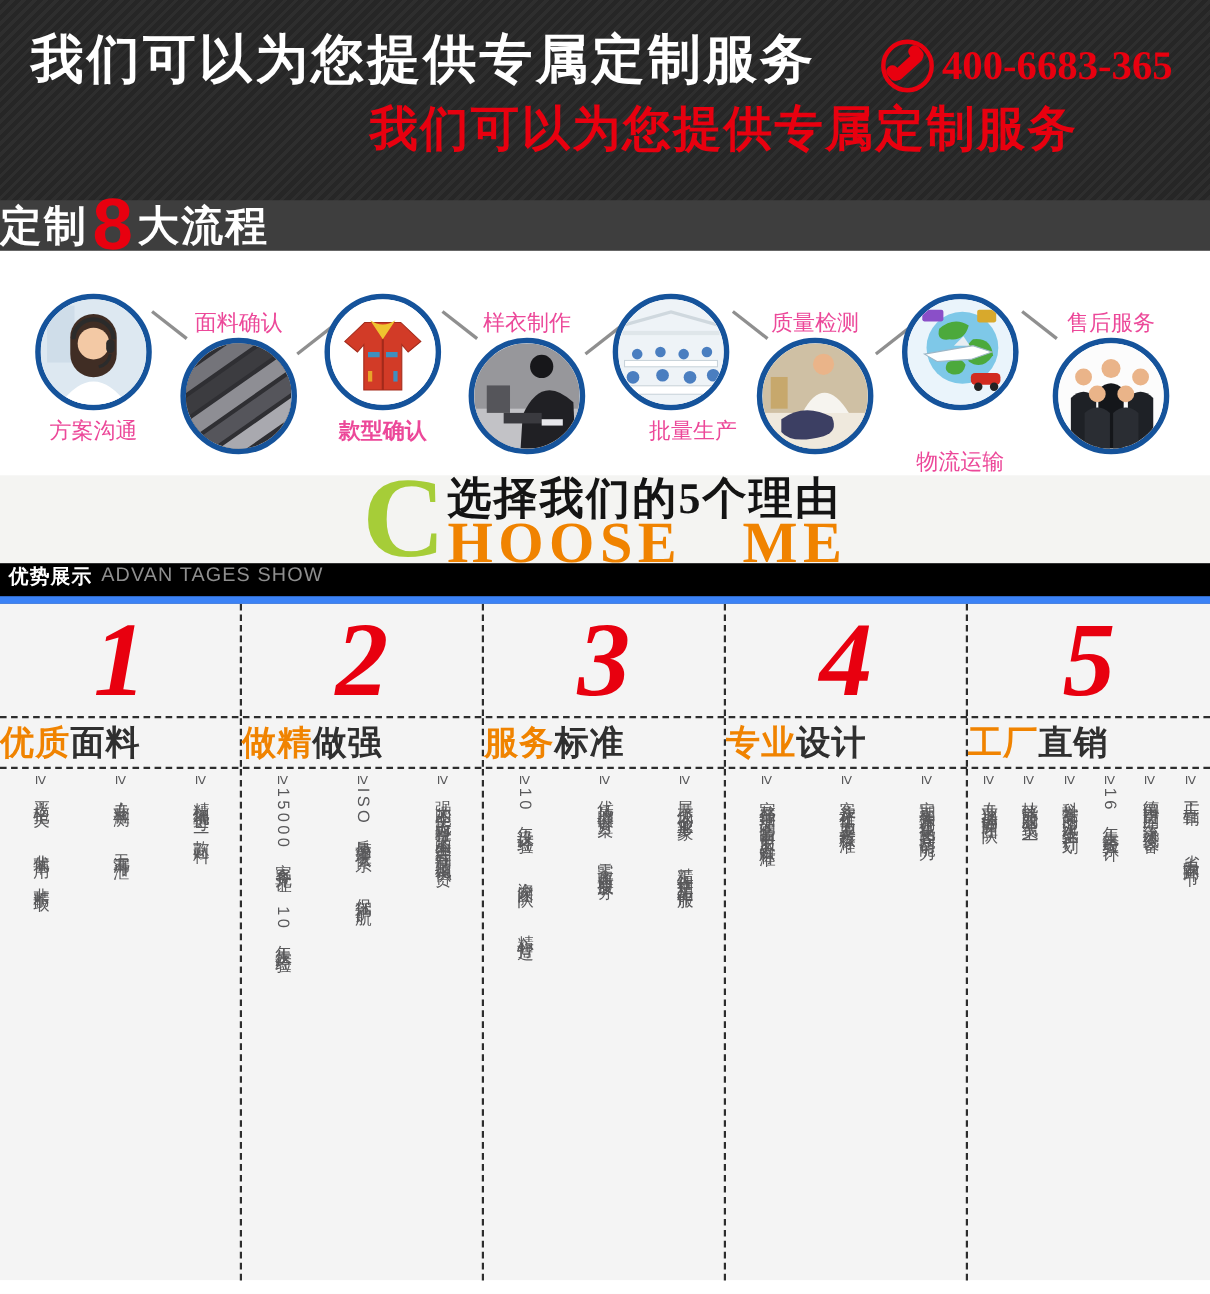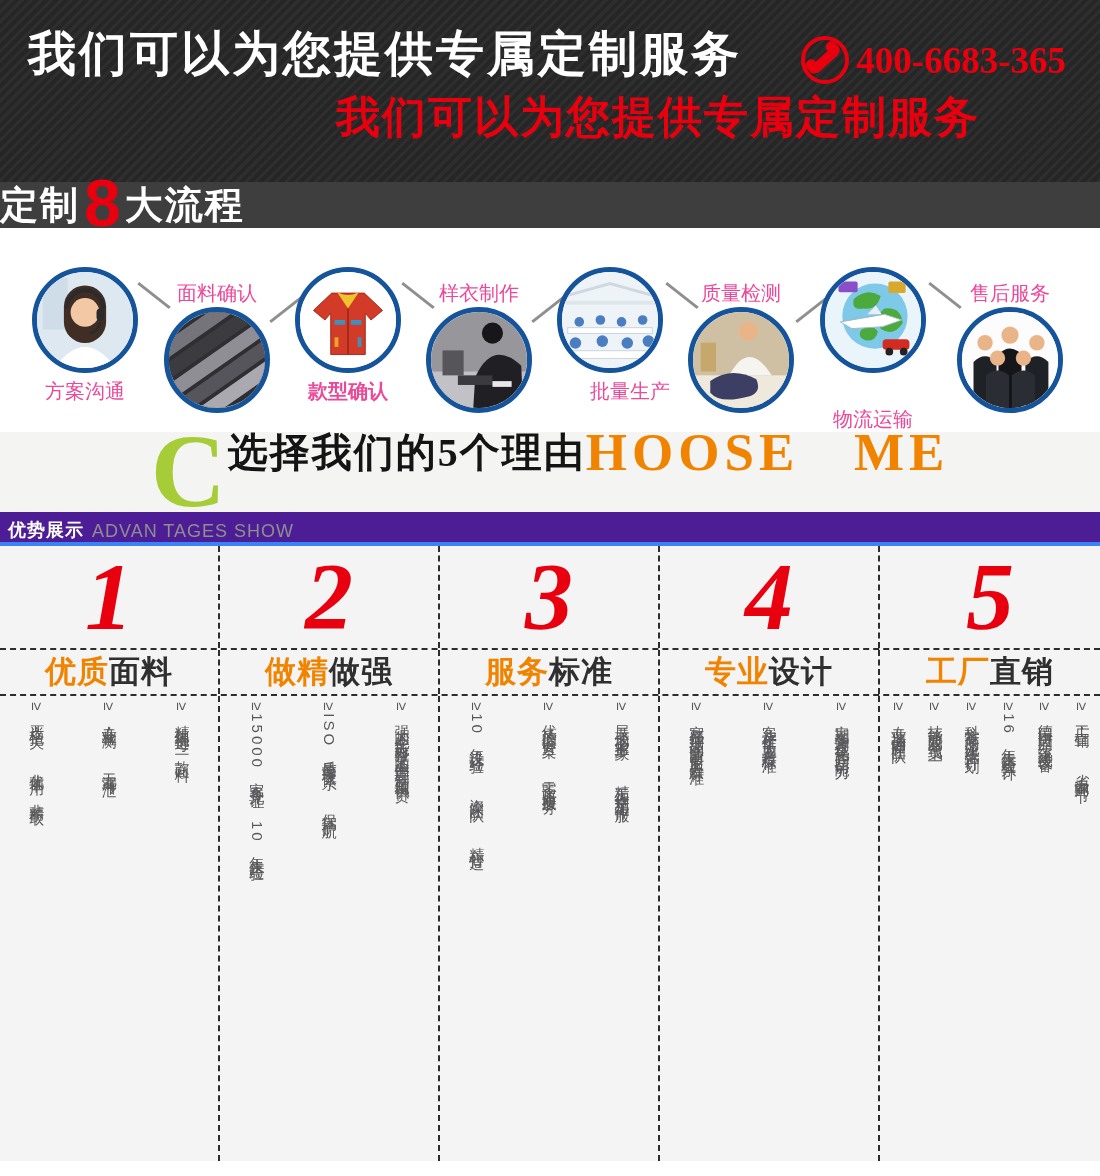--- a/index.html
+++ b/index.html
@@ -30,43 +30,43 @@
   .circle svg{display:block;width:96px;height:96px;}
   .step-label{position:absolute;width:120px;text-align:center;font-size:20px;color:#ec4899;white-space:nowrap;}
   .connector{position:absolute;width:40px;height:0;border-top:3px solid #8f8f8f;}
   .conn-down{transform:rotate(38deg);}
   .conn-up{transform:rotate(-38deg);}
 
   
   .choose{height:80px;background:#f4f4f2;display:flex;justify-content:center;align-items:flex-start;overflow:visible;}
   .choose-c{font-family:"Liberation Serif", serif;font-weight:bold;font-size:104px;line-height:78px;
     color:#a6cd38;margin-right:2px;}
-  .choose-right{display:flex;flex-direction:row;}
+  .choose-right{display:flex;flex-direction:column;}
   .choose-cn{font-family:"Liberation Serif", serif;font-weight:bold;font-size:40px;line-height:42px;
     color:#141414;letter-spacing:2px;}
   .choose-en{font-family:"Liberation Serif", serif;font-weight:bold;font-size:53px;line-height:40px;
     color:#f08300;letter-spacing:5px;white-space:pre;}
 
   
-  .adv-bar{height:30px;background:#4c1d95;border-bottom:4px solid #3b82f6;
-    display:flex;align-items:flex-end;padding-left:8px;box-sizing:content-box;}
+  .adv-bar{height:30px;background:#000000;border-bottom:7px solid #3b82f6;
+    display:flex;align-items:flex-start;padding-left:8px;box-sizing:content-box;}
   .adv-cn{color:#ffffff;font-size:18px;font-weight:bold;letter-spacing:1px;}
   .adv-en{color:#8f8f8f;font-size:18px;margin-left:8px;letter-spacing:1px;}
 
   
   .grid{background:#f4f4f4;}
   .grid-row{display:flex;width:1100px;}
   .cell{width:220px;box-sizing:border-box;}
   .cell:not(:last-child){border-right:2px dashed #2d2d2d;}
   .row-numbers{height:102px;}
   .row-numbers .cell{display:flex;align-items:center;justify-content:center;}
   .big-number{font-family:"Liberation Serif", serif;font-style:italic;font-weight:bold;
     font-size:96px;color:#e8000f;line-height:96px;}
   .row-headers{height:44px;border-top:2px dashed #2d2d2d;border-bottom:2px dashed #2d2d2d;}
-  .row-headers .cell{display:flex;align-items:center;justify-content:center;font-size:31px;font-weight:bold;letter-spacing:1px;}
+  .row-headers .cell{display:flex;align-items:center;font-size:31px;font-weight:bold;letter-spacing:1px;}
   .hdr-strong{color:#f08300;}
   .hdr-rest{color:#2f2f2f;}
   .row-content{height:465px;}
   .row-content .cell{display:flex;flex-direction:row;justify-content:space-around;
     align-items:flex-start;padding-top:6px;}
   .strip{writing-mode:vertical-rl;text-orientation:mixed;font-size:15px;color:#58585a;
     letter-spacing:3px;line-height:1.65;max-height:455px;}
   .footer-strip{height:21px;background:#ffffff;}
 </style>
 </head>

